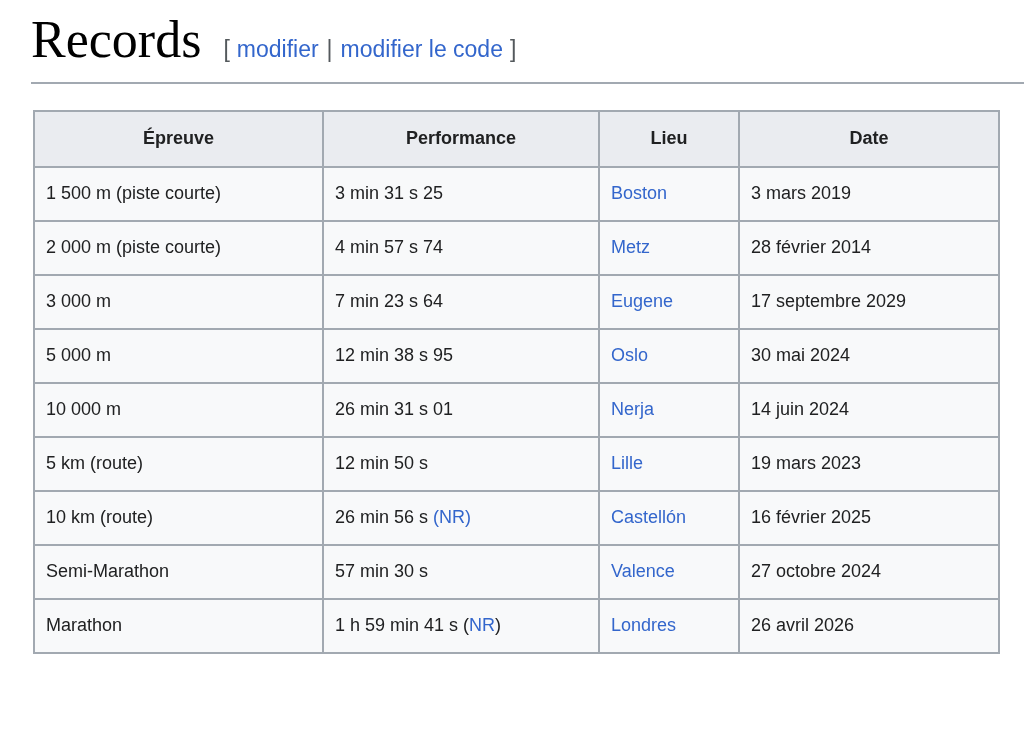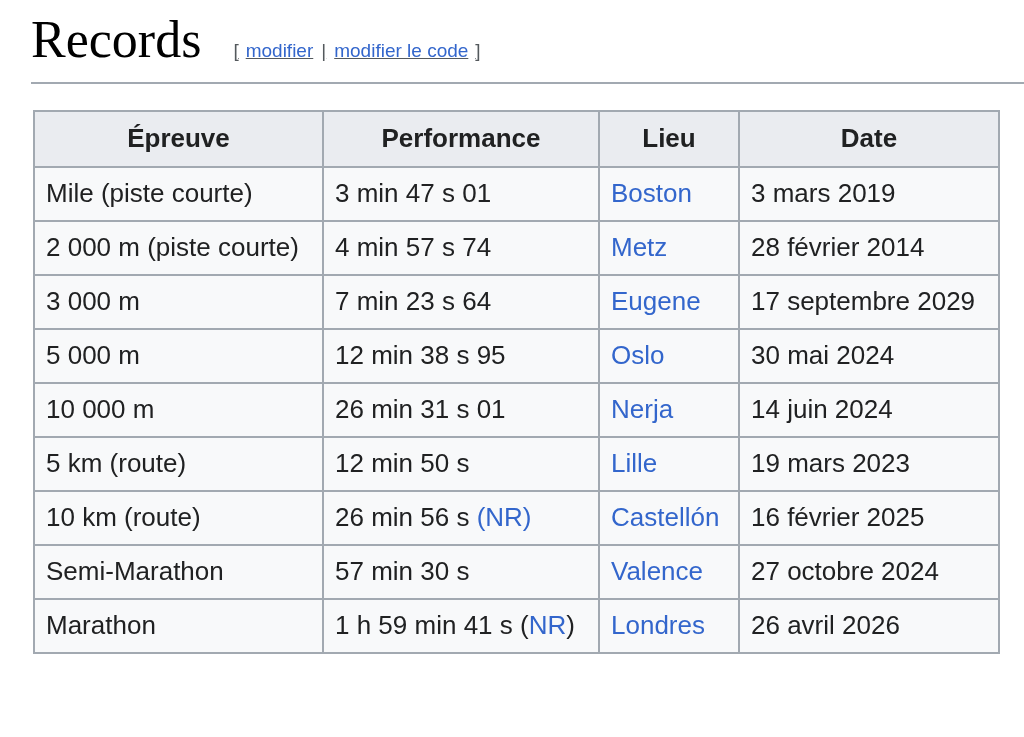--- a/index.html
+++ b/index.html
@@ -21,42 +21,41 @@
   }
   h2.section-title {
     margin: 0;
     font-family: "Liberation Serif", "DejaVu Serif", serif;
     font-weight: normal;
     font-size: 52px;
     line-height: 1.15;
     color: #000000;
   }
   .editsection {
-    margin-left: 32px;
-    font-size: 19px;
+    margin-left: 22px;
+    font-size: 23px;
     color: #54595d;
     white-space: nowrap;
-    text-decoration: underline;
   }
   .editsection .bracket-open { margin-right: 7px; }
   .editsection .bracket-close { margin-left: 7px; }
   .editsection .divider { margin: 0 8px; color: #54595d; }
   a.wlink, .editsection a {
     color: #3366cc;
     text-decoration: none;
     cursor: pointer;
   }
   table.records {
     border-collapse: collapse;
     margin: 26px 0 0 33px;
     table-layout: fixed;
   }
   table.records th, table.records td {
     border: 2px solid #a2a9b1;
-    font-size: 26px;
+    font-size: 18px;
     vertical-align: middle;
   }
   table.records th {
     background: #eaecf0;
     font-weight: bold;
     text-align: center;
     height: 54px;
     padding: 0 10px;
   }
   table.records td {
@@ -86,22 +85,22 @@
   <thead>
     <tr>
       <th>Épreuve</th>
       <th>Performance</th>
       <th>Lieu</th>
       <th>Date</th>
     </tr>
   </thead>
   <tbody id="records-body">
       <tr>
-        <td>Mile (piste courte)</td>
-        <td><span>3 min 47 s 01</span></td>
+        <td>1 500 m (piste courte)</td>
+        <td><span>3 min 31 s 25</span></td>
         <td><a class="wlink">Boston</a></td>
         <td>3 mars 2019</td>
       </tr>
       <tr>
         <td>2 000 m (piste courte)</td>
         <td><span>4 min 57 s 74</span></td>
         <td><a class="wlink">Metz</a></td>
         <td>28 février 2014</td>
       </tr>
       <tr>

